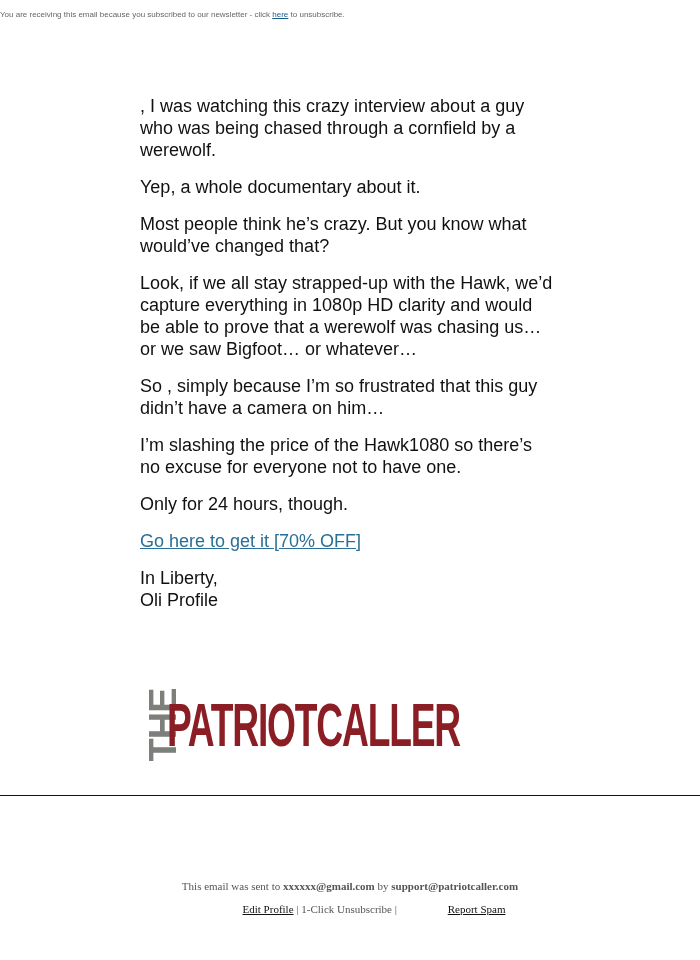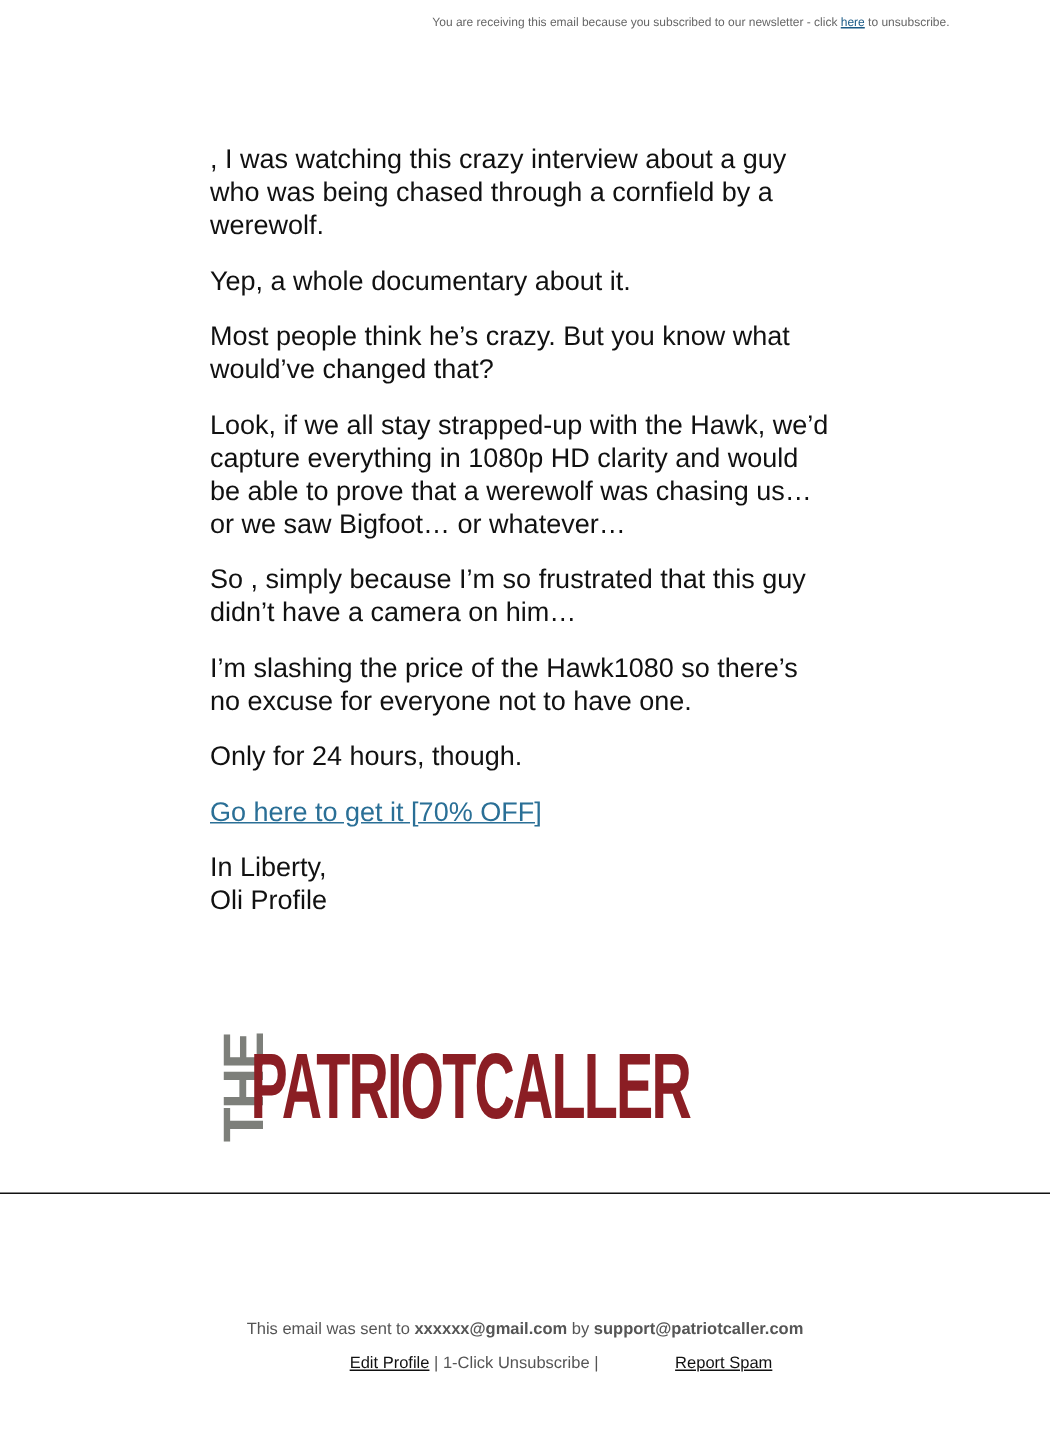--- a/index.html
+++ b/index.html
@@ -1,28 +1,28 @@
 <!DOCTYPE html>
 <html><head>
 <meta charset="utf-8">
 <style>
   html, body { margin: 0; padding: 0; background: #ffffff; }
   body { width: 700px; height: 960px; position: relative; overflow: hidden; font-family: "Liberation Sans", sans-serif; }
-  .preheader { position: absolute; top: 10px; left: 0; width: 633px; text-align: right; font-size: 8px; color: #666666; }
+  .preheader { position: absolute; top: 10px; left: 0; width: 633px; text-align: left; font-size: 8px; color: #666666; }
   .preheader a { color: #1a5a86; text-decoration: underline; }
   .body { position: absolute; top: 95px; left: 140px; width: 425px; font-size: 18px; line-height: 22px; color: #111111; }
   .body p { margin: 0 12px 15px 0; }
   .body a { color: #2a6f96; text-decoration: underline; }
   .logo { position: absolute; top: 697px; left: 163px; width: 374px; height: 56px; display: flex; align-items: center; }
   .logo-the { width: 30px; height: 56px; position: relative; }
   .logo-the span { position: absolute; left: 50%; top: 50%; transform: translate(-50%, -50%) rotate(-90deg); font-weight: bold; font-size: 38px; color: #7d7f7a; letter-spacing: -1px; font-family: "Liberation Sans Narrow", "Liberation Sans", sans-serif; line-height: 1; transform-origin: center; white-space: nowrap; }
   .logo-main { font-weight: bold; font-size: 62px; line-height: 56px; color: #8b1e24; letter-spacing: -2px; transform: scaleX(0.6); transform-origin: left center; white-space: nowrap; font-family: "Liberation Sans Narrow", "Liberation Sans", sans-serif; margin-left: 4px; }
   .divider { position: absolute; top: 795px; left: 0; width: 700px; height: 1px; background: #111111; }
   .footer { position: absolute; top: 878px; left: 0; width: 700px; text-align: center; font-size: 11px; color: #555555; }
-  .footer .line { height: 22.5px; line-height: 16px; }
+  .footer .line { height: 22.5px; line-height: 16px; font-family: Liberation Serif, serif; }
   .footer b { color: #555555; }
   .footer a { color: #111111; text-decoration: underline; margin-left: 48px; }
 </style>
 </head>
 <body>
 
 <div class="preheader">
   <span>You are receiving this email because you subscribed to our newsletter - click </span><a href="#">here</a><span> to unsubscribe.</span>
 </div>
 

